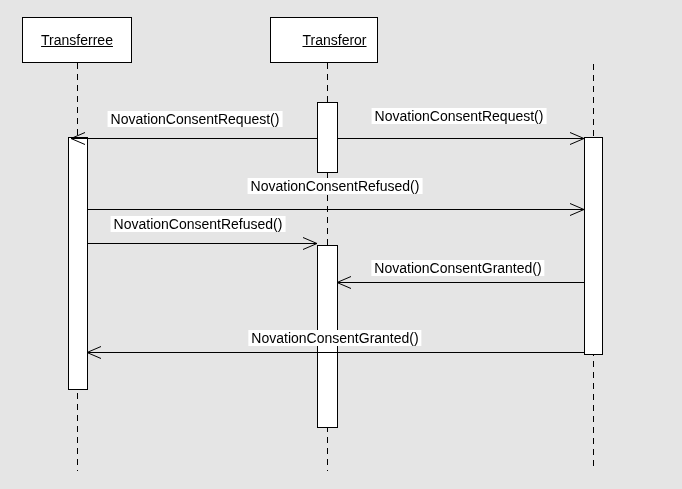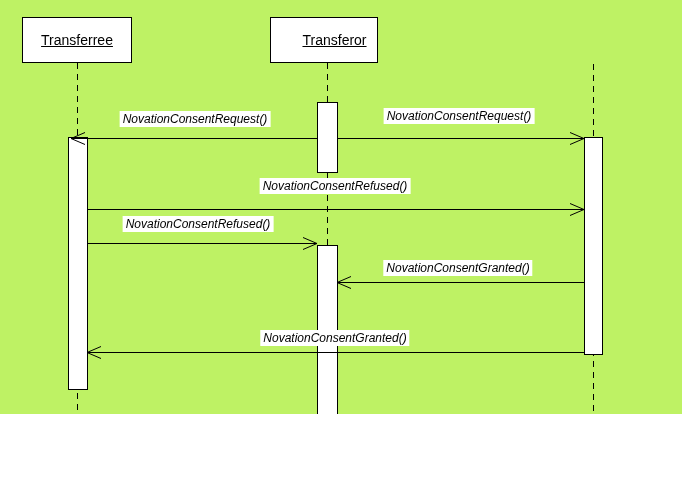--- a/index.html
+++ b/index.html
@@ -3,22 +3,22 @@
 <meta charset="utf-8">
 <style>
   html, body {
     margin: 0;
     padding: 0;
     background: #ffffff;
   }
   .diagram {
     position: relative;
     width: 682px;
-    height: 414px;
-    background: #bef264;
+    height: 489px;
+    background: #e5e5e5;
     font-family: "Liberation Sans", sans-serif;
     overflow: hidden;
   }
   .layer {
     position: absolute;
     left: 0;
     top: 0;
   }
   .pbox {
     position: absolute;
@@ -31,27 +31,26 @@
   }
   .pbox .pname {
     font-size: 14px;
     color: #000000;
     text-decoration: underline;
     white-space: nowrap;
   }
   .mlabel {
     position: absolute;
     transform: translateX(-50%);
-    font-size: 12px;
+    font-size: 14px;
     color: #000000;
     background: #ffffff;
     padding: 0 3px;
     white-space: nowrap;
     line-height: 16px;
-    font-style: italic;
   }
   svg line, svg rect, svg polyline {
     stroke: #000000;
     stroke-width: 1;
   }
 </style>
 </head>
 <body>
 
 <div class="diagram">

